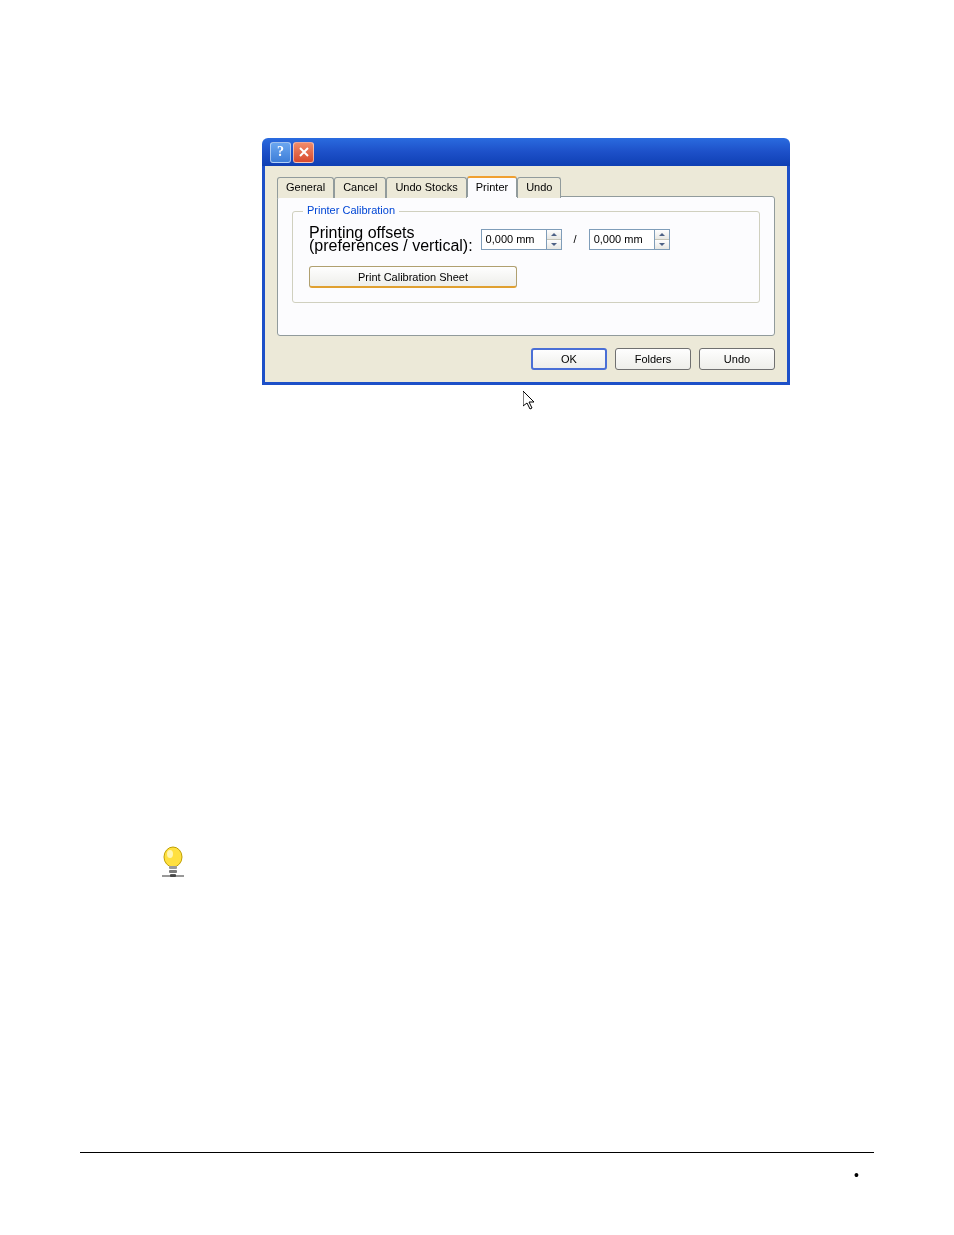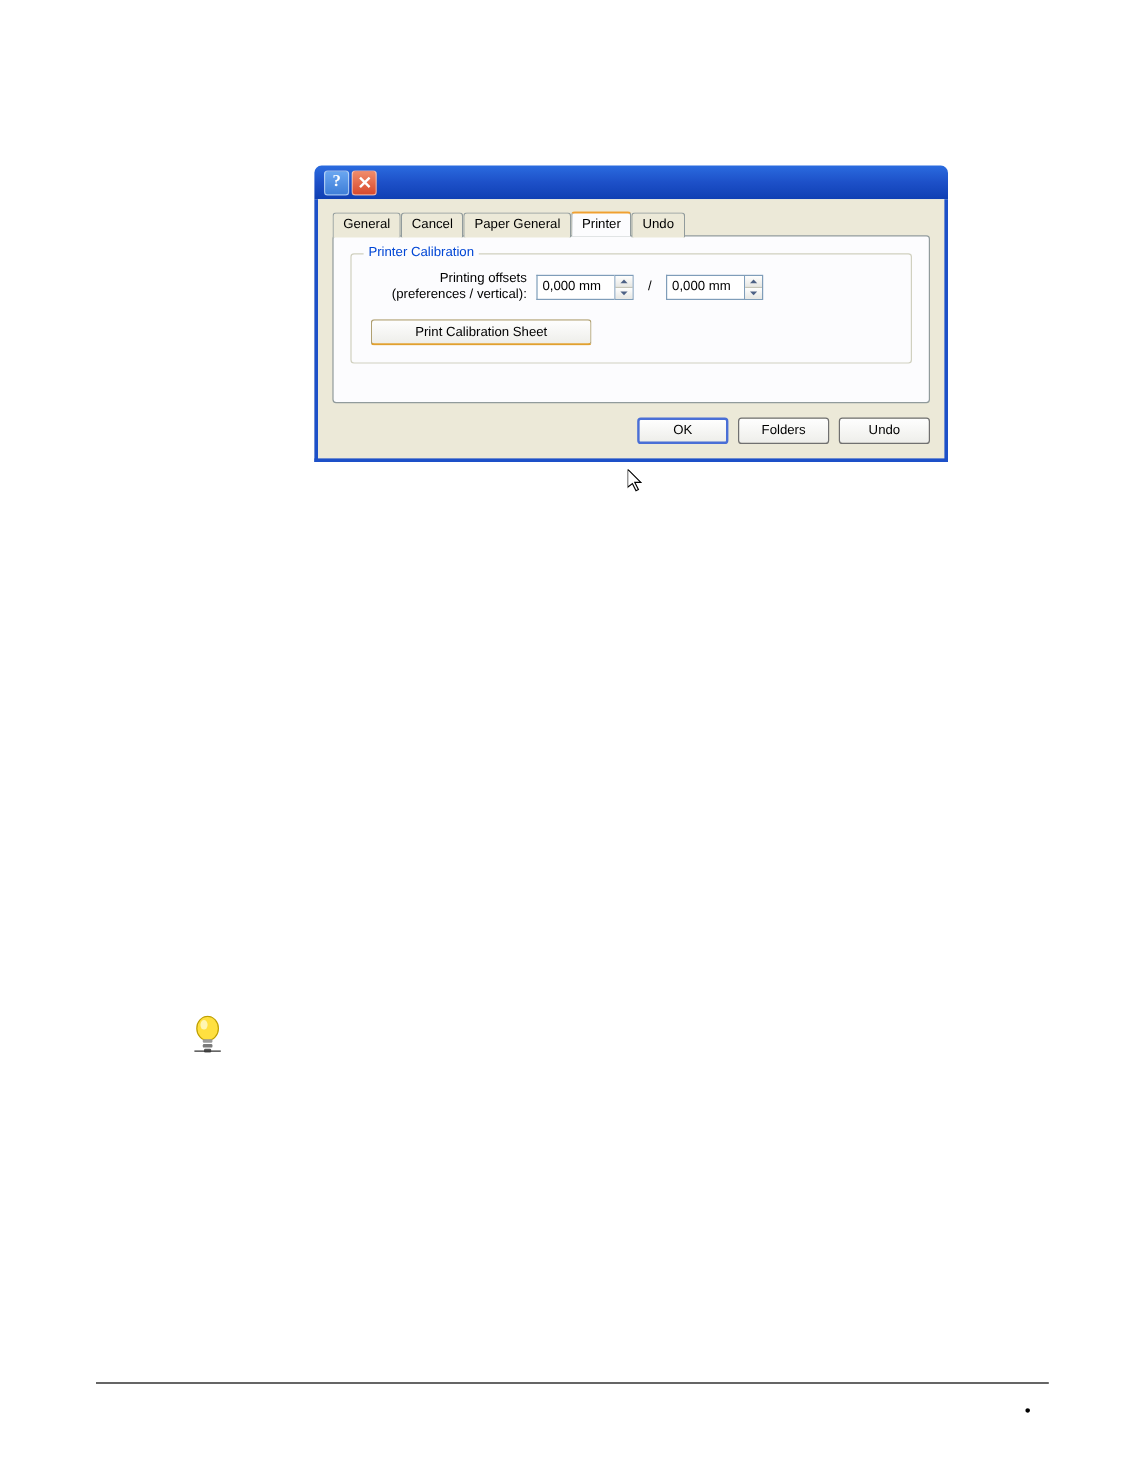--- a/index.html
+++ b/index.html
@@ -116,23 +116,22 @@
       margin-bottom: 8px;
     }
     .row:last-child { margin-bottom: 0; }
     .lbl {
       min-width: 130px;
       font-size: 11px;
       color: #000;
     }
     .lbl-multi {
       min-width: 130px;
-      font-size: 11px;
+      font-size: 16px;
       line-height: 13px;
-      text-align: right;
     }
     .spinbox {
       display: flex;
       align-items: stretch;
       height: 21px;
     }
     .spin-input {
       width: 65px;
       border: 1px solid #7f9db9;
       border-right: none;
@@ -162,21 +161,21 @@
     .spin-up { border-bottom: 1px solid #c5c5b8; }
     .arrow {
       width: 0; height: 0;
       border-left: 3px solid transparent;
       border-right: 3px solid transparent;
     }
     .arrow.up { border-bottom: 3px solid #4d6185; }
     .arrow.down { border-top: 3px solid #4d6185; }
     .sep { font-size: 11px; padding: 0 4px; }
     .wide-btn {
-      width: 184px;
+      width: 208px;
       height: 22px;
       background: linear-gradient(to bottom, #fefefe, #eeeeea);
       border: 1px solid #b0a070;
       border-bottom: 2px solid #e0a030;
       border-radius: 3px;
       font-size: 11px;
       font-family: inherit;
       cursor: pointer;
       margin-top: 6px;
     }
@@ -245,21 +244,21 @@
               <path d="M1 1 L9 9 M9 1 L1 9" stroke="#fff" stroke-width="2"></path>
             </svg>
         </span>
       </div>
     </div>
   </div>
   <div class="dialog-body">
     <div class="tabs">
       <div class="tab">General</div>
       <div class="tab">Cancel</div>
-      <div class="tab">Paper General</div>
+      <div class="tab">Undo Stocks</div>
       <div class="tab active">Printer</div>
       <div class="tab">Undo</div>
     </div>
     <div class="tab-panel">
 
 
       <div class="fieldset">
         <div class="legend">Printer Calibration</div>
         <div class="row">
           <div class="lbl-multi">

